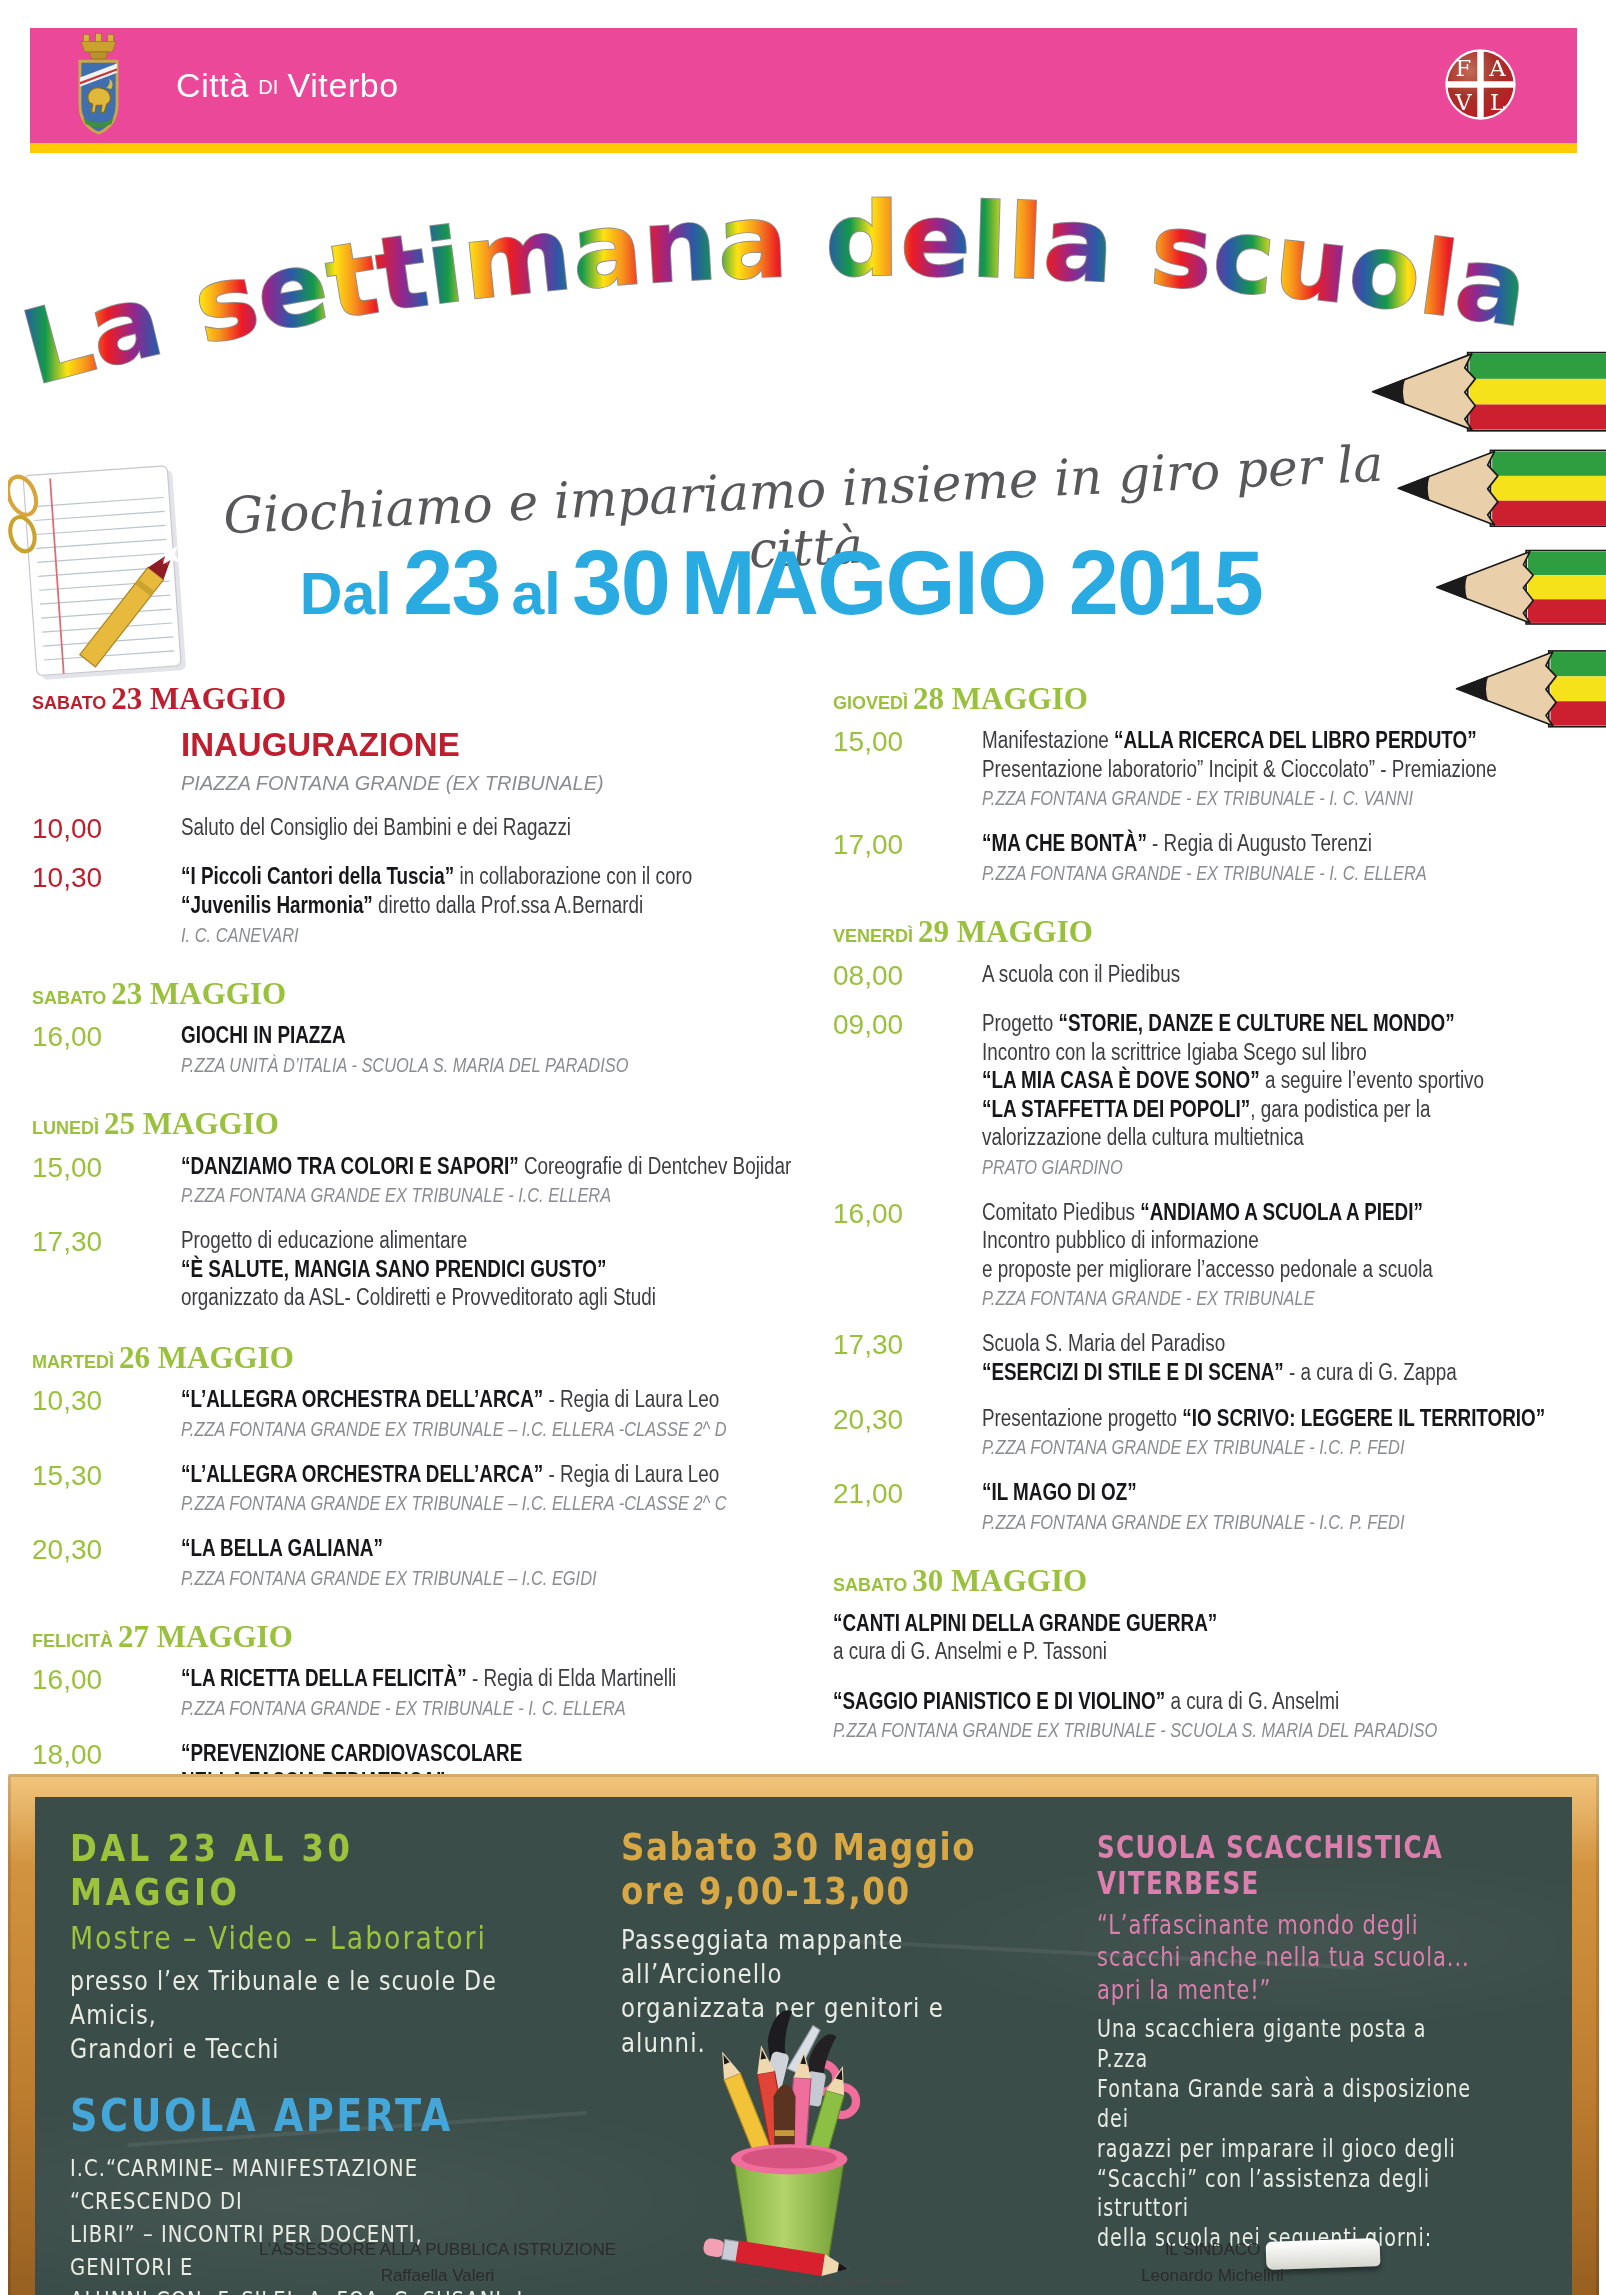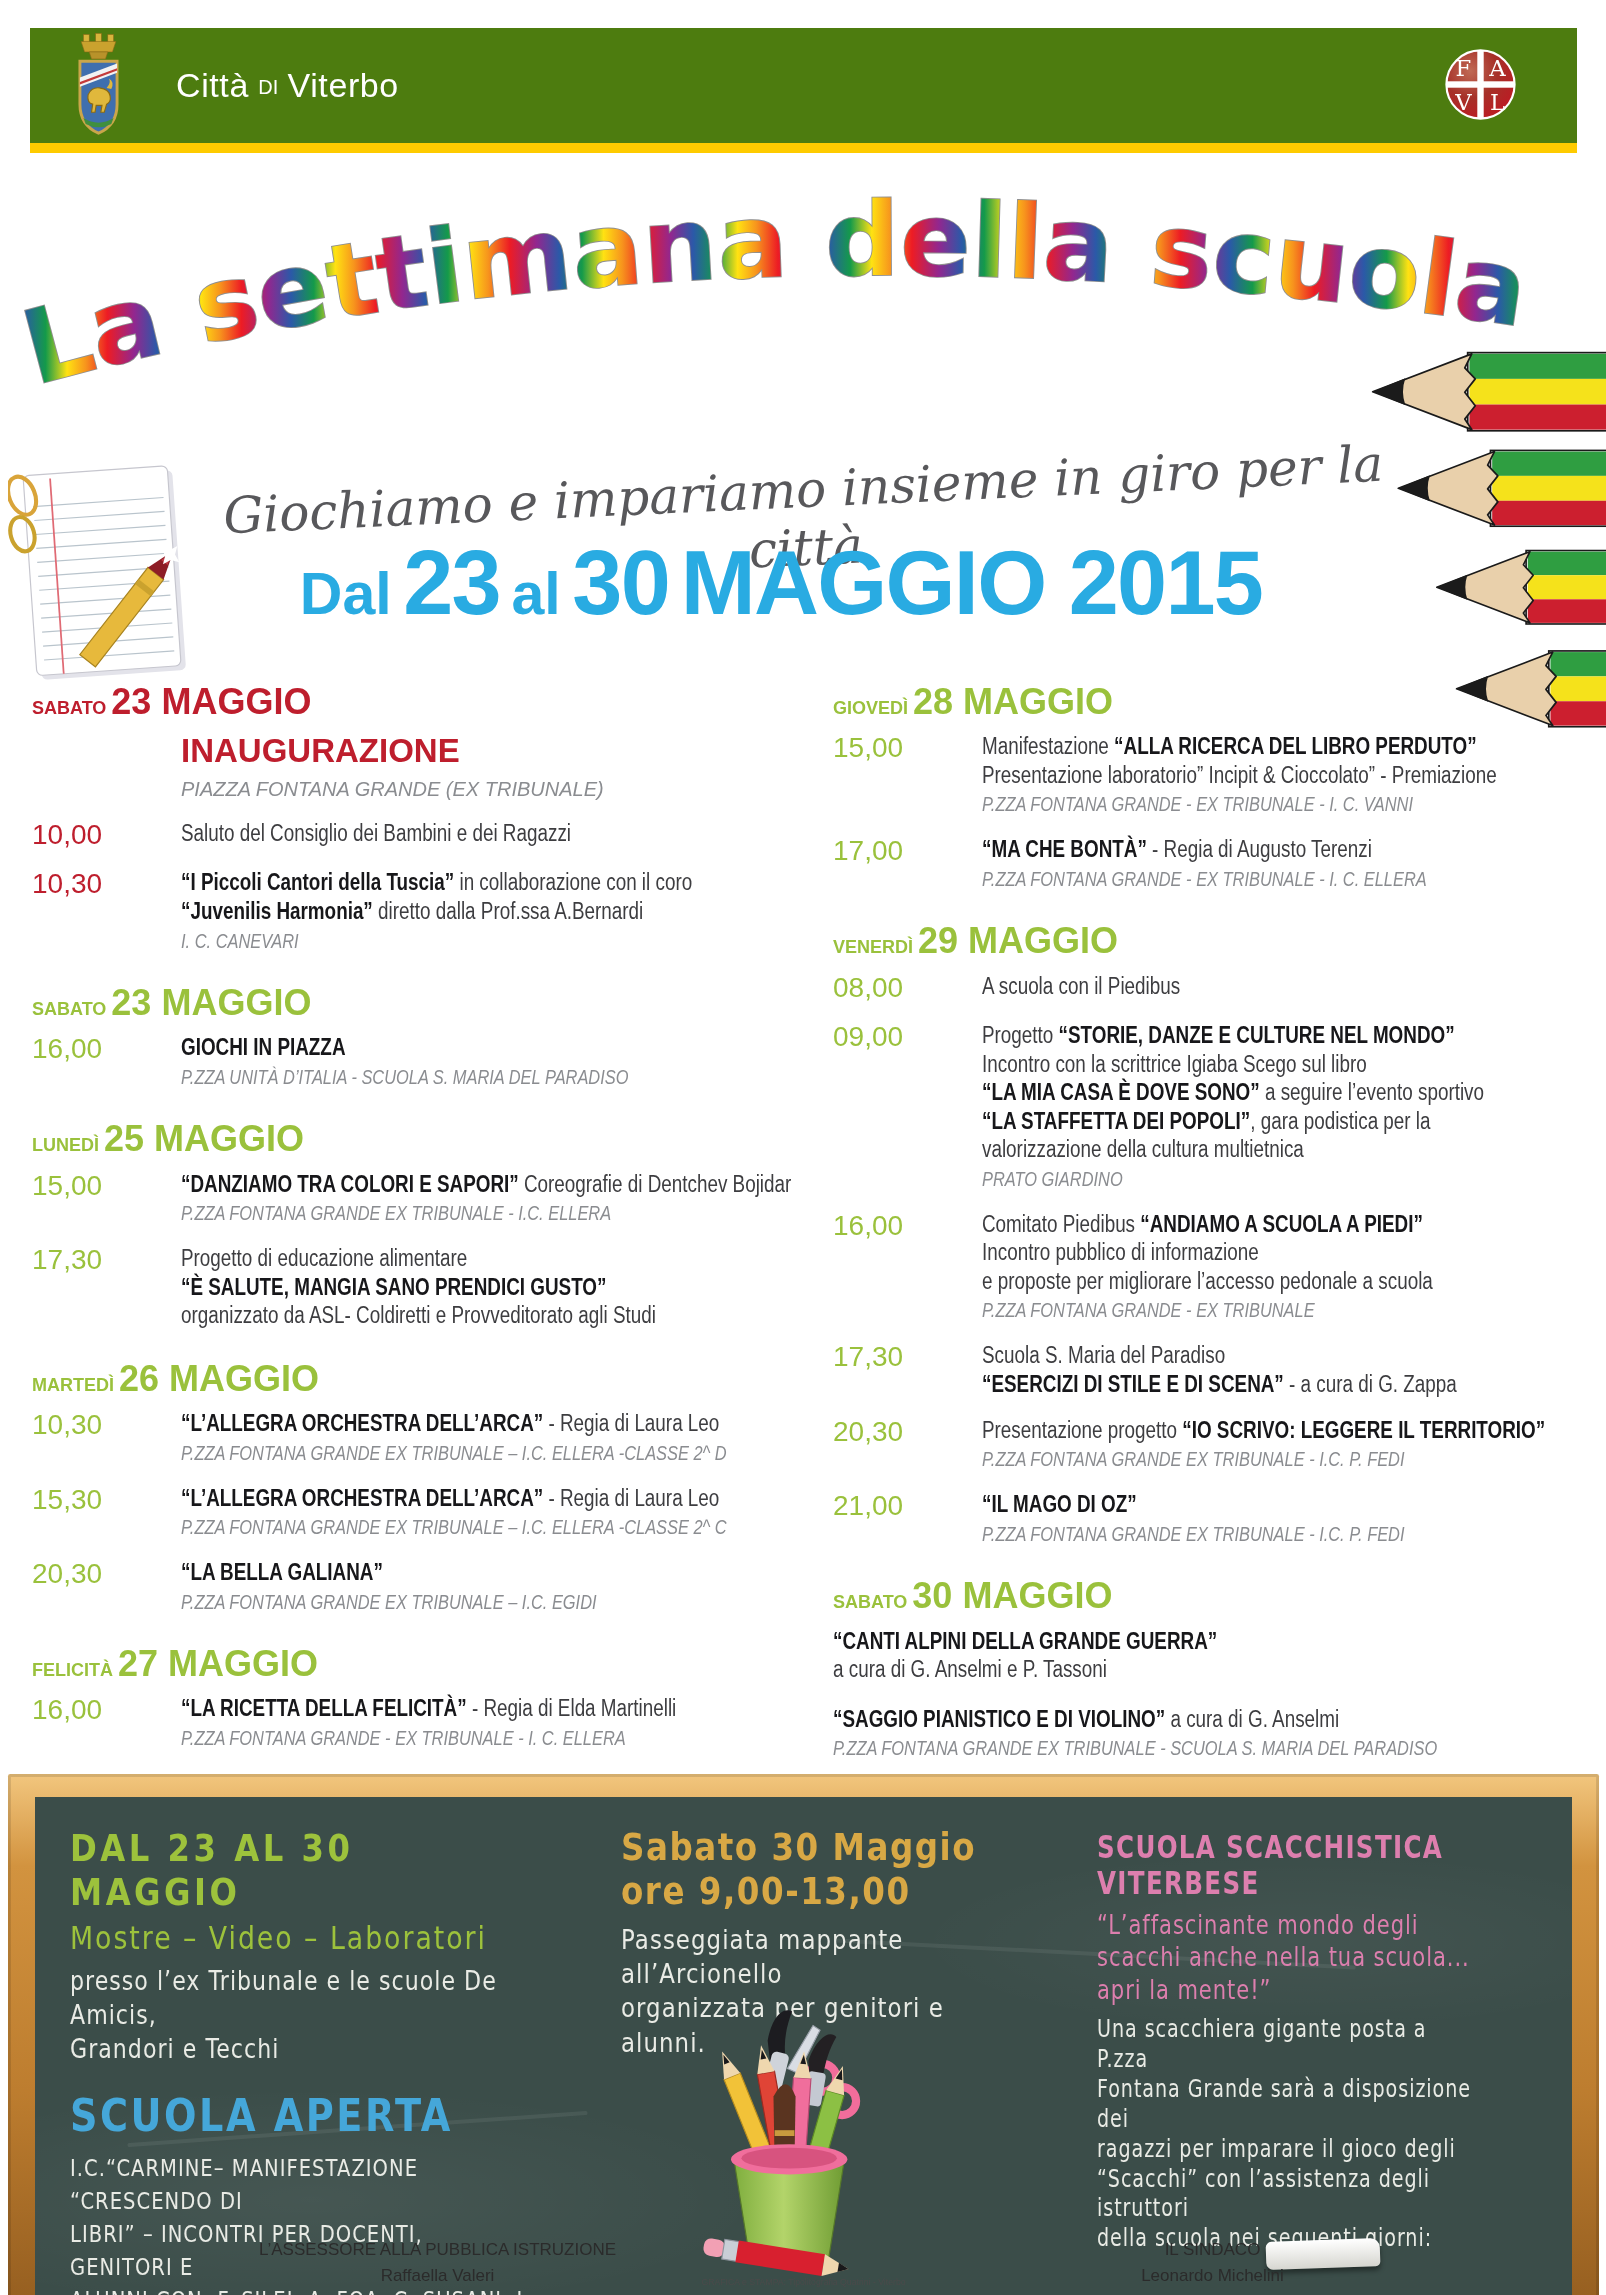--- a/index.html
+++ b/index.html
@@ -1,20 +1,20 @@
 <!DOCTYPE html>
 <html style="font-size:9.3px"><head>
 <meta charset="utf-8">
 <style>
   html,body{margin:0;padding:0;background:#9a9a9a;}
   .page{position:relative;width:1607px;height:2295px;background:#ffffff;overflow:hidden;
         font-family:"Liberation Sans",sans-serif;color:#222;}
 
   
-  .topbar{position:absolute;left:30px;top:28px;right:30px;height:125px;background:#4d7c0f;}
+  .topbar{position:absolute;left:30px;top:28px;right:30px;height:125px;background:#ec4899;}
   .topbar .goldstrip{position:absolute;left:0;right:0;bottom:0;height:10px;background:#fecb00;}
   .crest{position:absolute;left:36px;top:3.5px;width:65px;height:106px;}
   .brand{position:absolute;left:146px;top:0;height:115px;display:flex;align-items:center;color:#fff;white-space:nowrap;}
   .brand .c1,.brand .c3{font-size:34px;letter-spacing:0.6px;}
   .brand .c2{font-size:20px;margin:4.7px 9.3px 0 9.3px;}
   .favl{position:absolute;right:61px;top:21px;width:71px;height:71px;}
 
   
   .wordart{position:absolute;left:0;top:153px;width:1607px;height:280px;}
 
@@ -28,21 +28,21 @@
   .bigdate .lg{font-size:90px;letter-spacing:-1.7px;margin:0 5.8px;}
   .notepad{position:absolute;left:8.2px;top:441px;width:201px;height:268px;}
   .pencils{position:absolute;right:0;top:348px;width:239px;height:408px;}
 
   
   .colL{position:absolute;left:32px;top:681px;width:764px;}
   .colR{position:absolute;left:833px;top:681px;width:764px;}
   .section{margin-bottom:28px;}
   .day{font-weight:bold;margin-bottom:9.3px;white-space:nowrap;}
   .day .dayname{font-size:18px;}
-  .day .daydate{font-size:36px;}
+  .day .daydate{font-size:31px;font-family:Liberation Serif, serif;}
   .day.red{color:#be1e2d;}
   .day.green{color:#9ac13c;}
   .intro-title{color:#be1e2d;font-weight:bold;font-size:33px;margin:2.3px 0 8.2px 149px;}
   .intro-venue{margin:0 0 17.5px 149px;}
   .venue,.v{color:#8a8c90!important;font-style:italic;font-size:20px!important;font-weight:normal!important;}
   .entry{display:flex;margin-bottom:17.5px;}
   .entry .time{flex:0 0 149px;font-size:28px;font-weight:normal;}
   .time.red{color:#be1e2d;}
   .time.green{color:#9ac13c;}
   .content{flex:1;font-size:23px;color:#3d3d40;line-height:1.24;white-space:nowrap;

